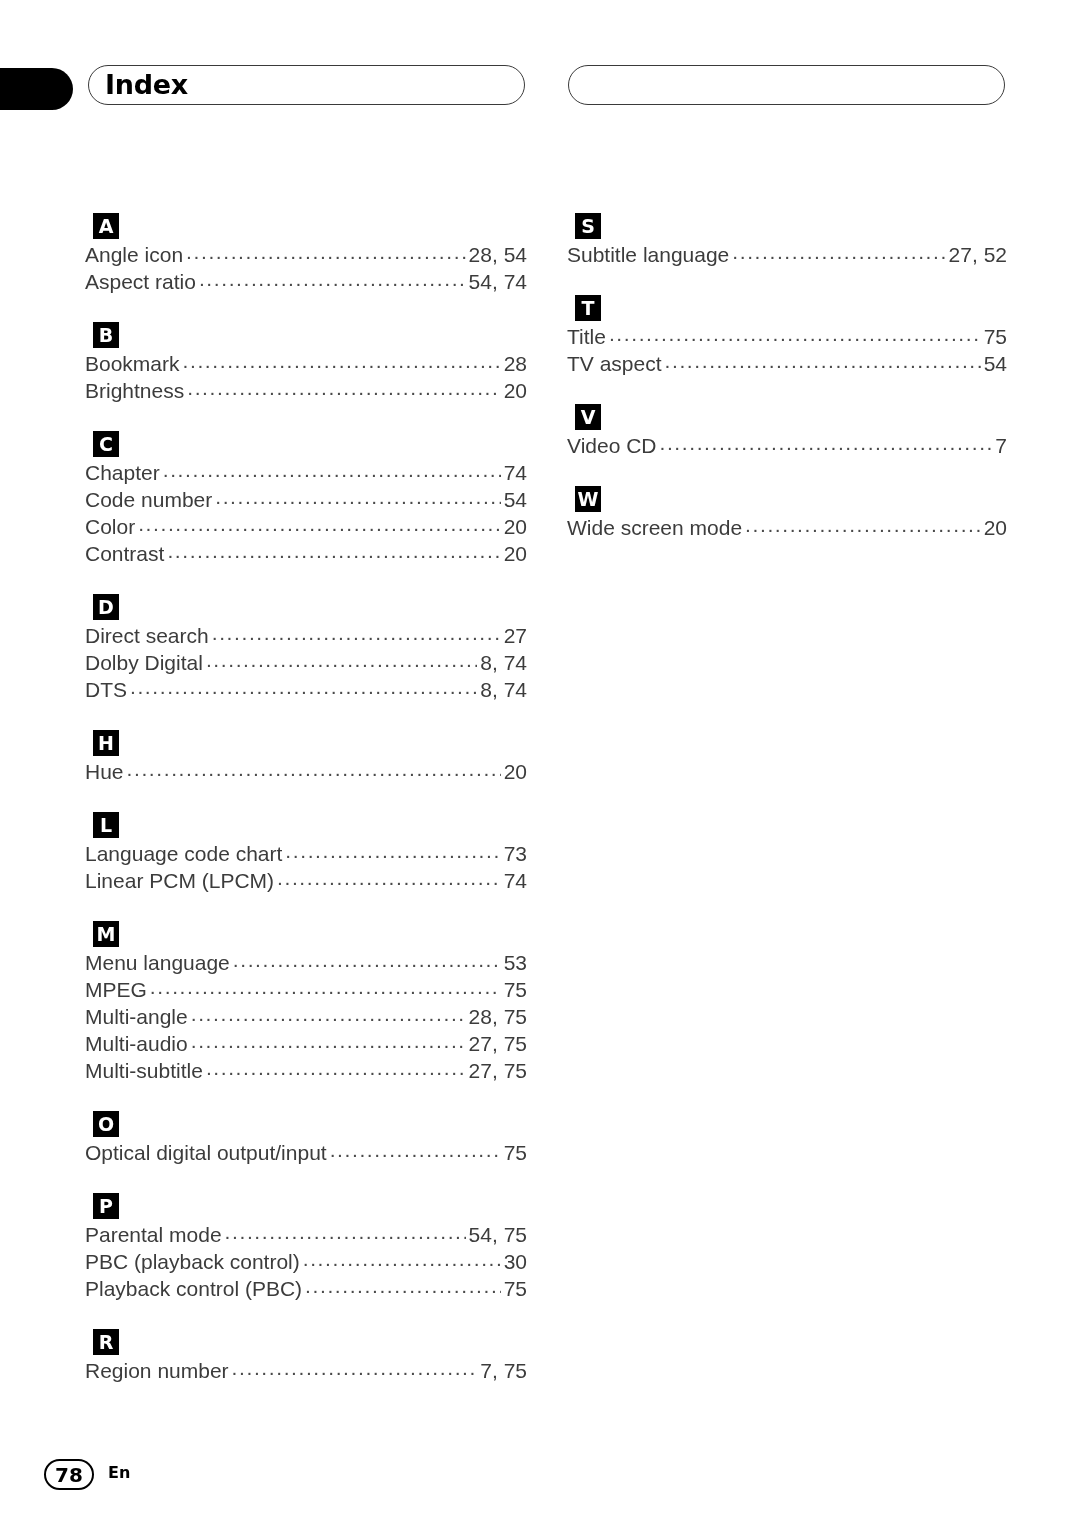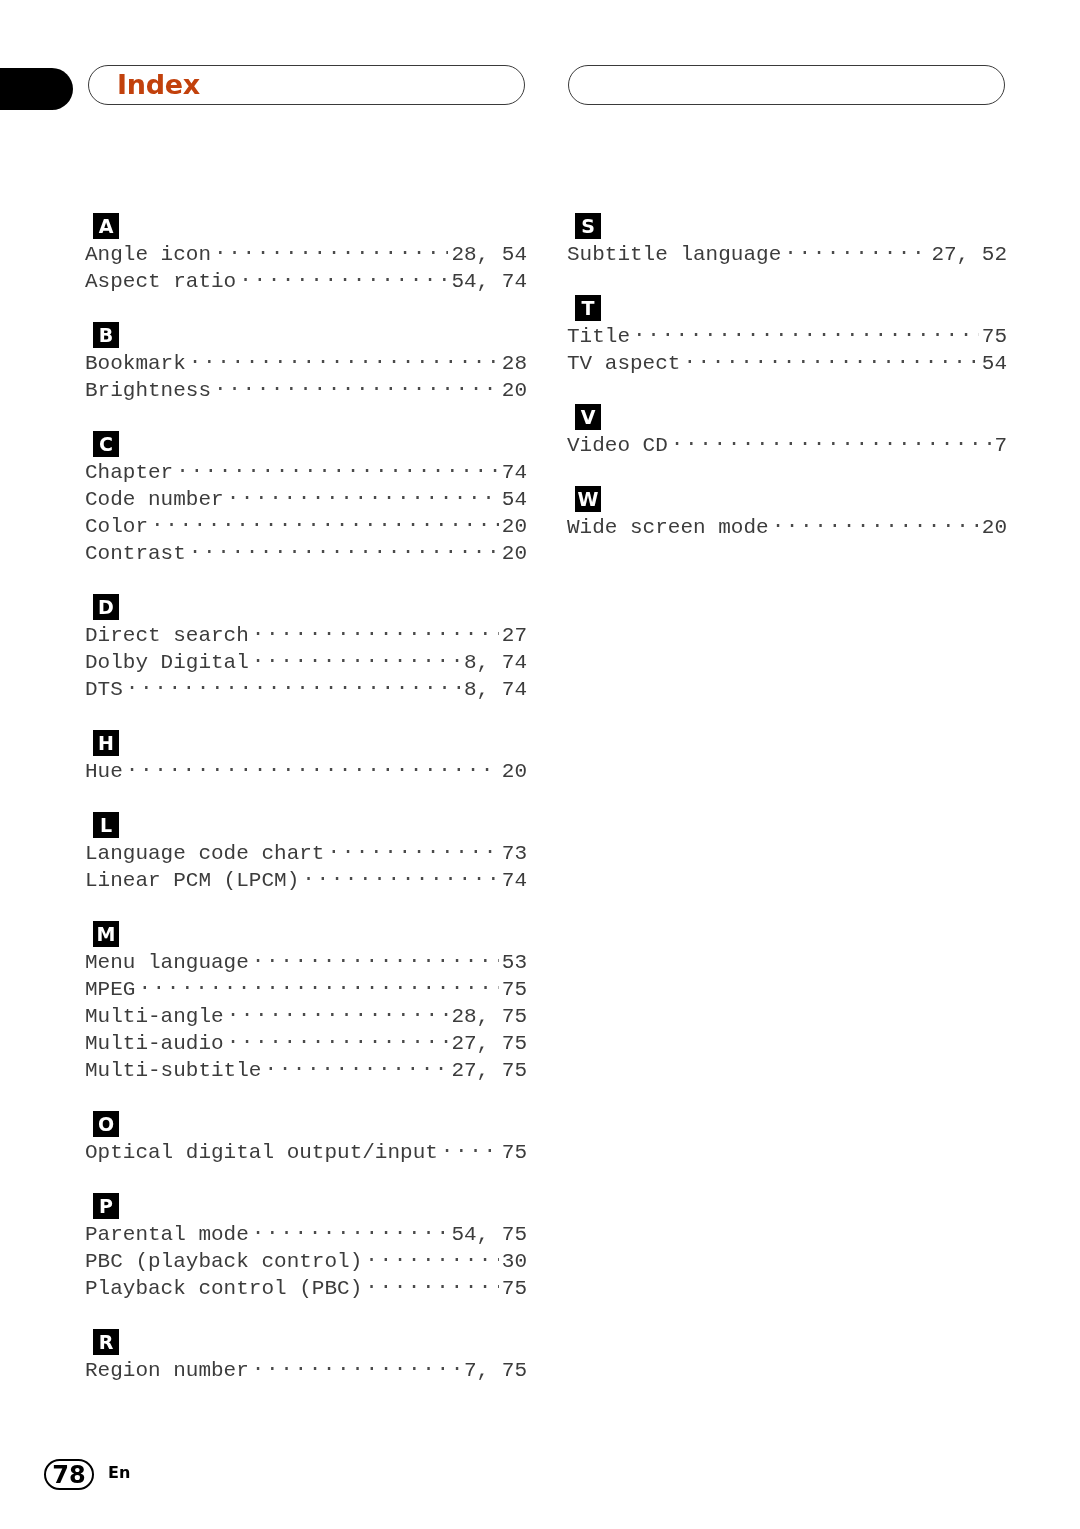--- a/index.html
+++ b/index.html
@@ -33,27 +33,27 @@
     height: 40px;
     border: 1.5px solid #3a3a3a;
     border-radius: 21px;
     box-sizing: border-box;
     background: #ffffff;
   }
   .header-box.left  { left: 88px;  width: 437px; }
   .header-box.right { left: 568px; width: 437px; }
   .header-title {
     position: absolute;
-    left: 28px;
+    left: 16px;
     top: 50%;
     transform: translateY(-52%);
     font-size: 27px;
     font-weight: bold;
     letter-spacing: -0.3px;
-    color: #c2410c;
+    color: #000000;
     font-family: "DejaVu Sans", "Liberation Sans", sans-serif;
   }
 
   
   .column {
     position: absolute;
     top: 213px;
   }
   .column.left  { left: 85px;  width: 442px; }
   .column.right { left: 567px; width: 440px; }
@@ -71,26 +71,26 @@
     width: 26px;
     height: 26px;
     text-align: center;
     vertical-align: top;
     font-family: "DejaVu Sans", "Liberation Sans", sans-serif;
   }
   .letter-row { height: 28px; margin-left: 8px; }
 
   .entry {
     display: flex;
-    align-items: flex-start;
+    align-items: center;
     font-size: 21px;
     line-height: 27px;
     color: #3c3c3c;
     white-space: nowrap;
-    font-family: Liberation Mono, monospace;
+    font-family: Liberation Sans, sans-serif;
   }
   .entry .term { flex: 0 0 auto; }
   .entry .leader {
     flex: 1 1 auto;
     overflow: hidden;
     margin: 0 3px;
     position: relative;
     height: 1em;
   }
   .entry .leader::before {
@@ -117,21 +117,21 @@
     position: absolute;
     left: 44px;
     top: 0;
     width: 50px;
     height: 31px;
     border: 2px solid #000000;
     border-radius: 16px;
     box-sizing: border-box;
     text-align: center;
     line-height: 28px;
-    font-size: 24px;
+    font-size: 20px;
     font-weight: bold;
     color: #000000;
     background: #ffffff;
     font-family: "DejaVu Sans", "Liberation Sans", sans-serif;
   }
   .lang-code {
     position: absolute;
     left: 108px;
     top: 4px;
     font-size: 16px;

